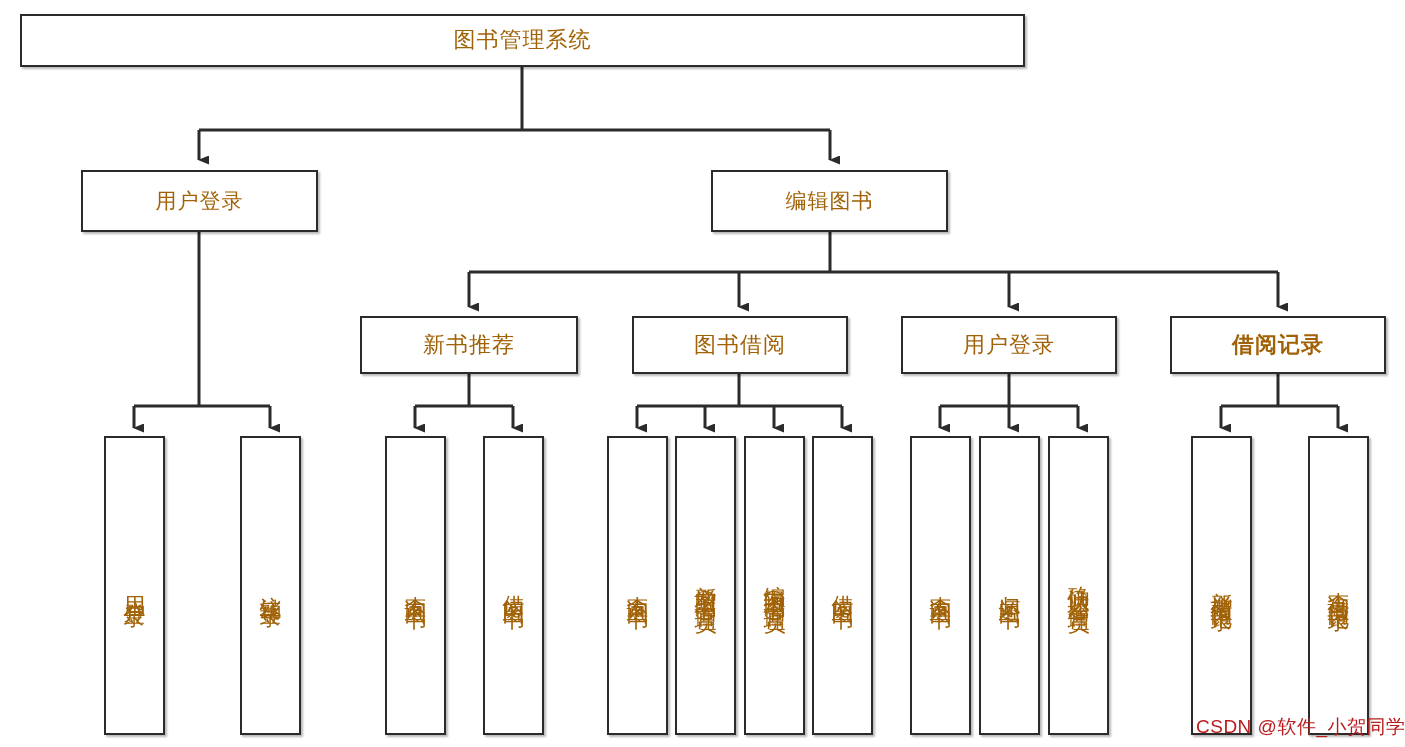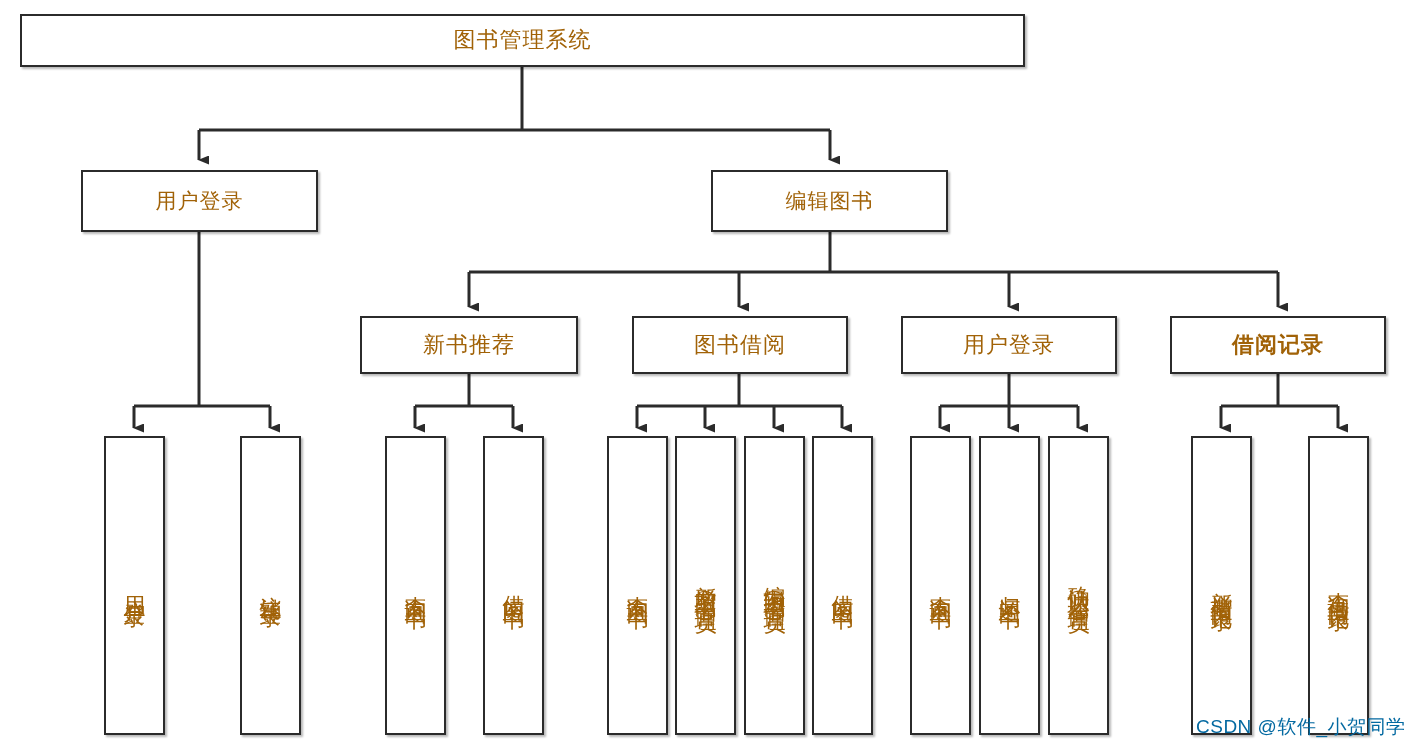--- a/index.html
+++ b/index.html
@@ -52,21 +52,21 @@
   .node-leaf .label {
     writing-mode: vertical-rl;
     text-orientation: upright;
     font-size: 22px;
     letter-spacing: 4px;
     line-height: 1;
     white-space: nowrap;
   }
   .watermark {
     position: absolute;
-    color: #0369a1;
+    color: #b91c1c;
     font-size: 19px;
     letter-spacing: 0.5px;
     white-space: nowrap;
     user-select: none;
   }
 </style>
 </head>
 <body>
 
 <div id="diagram-root">

